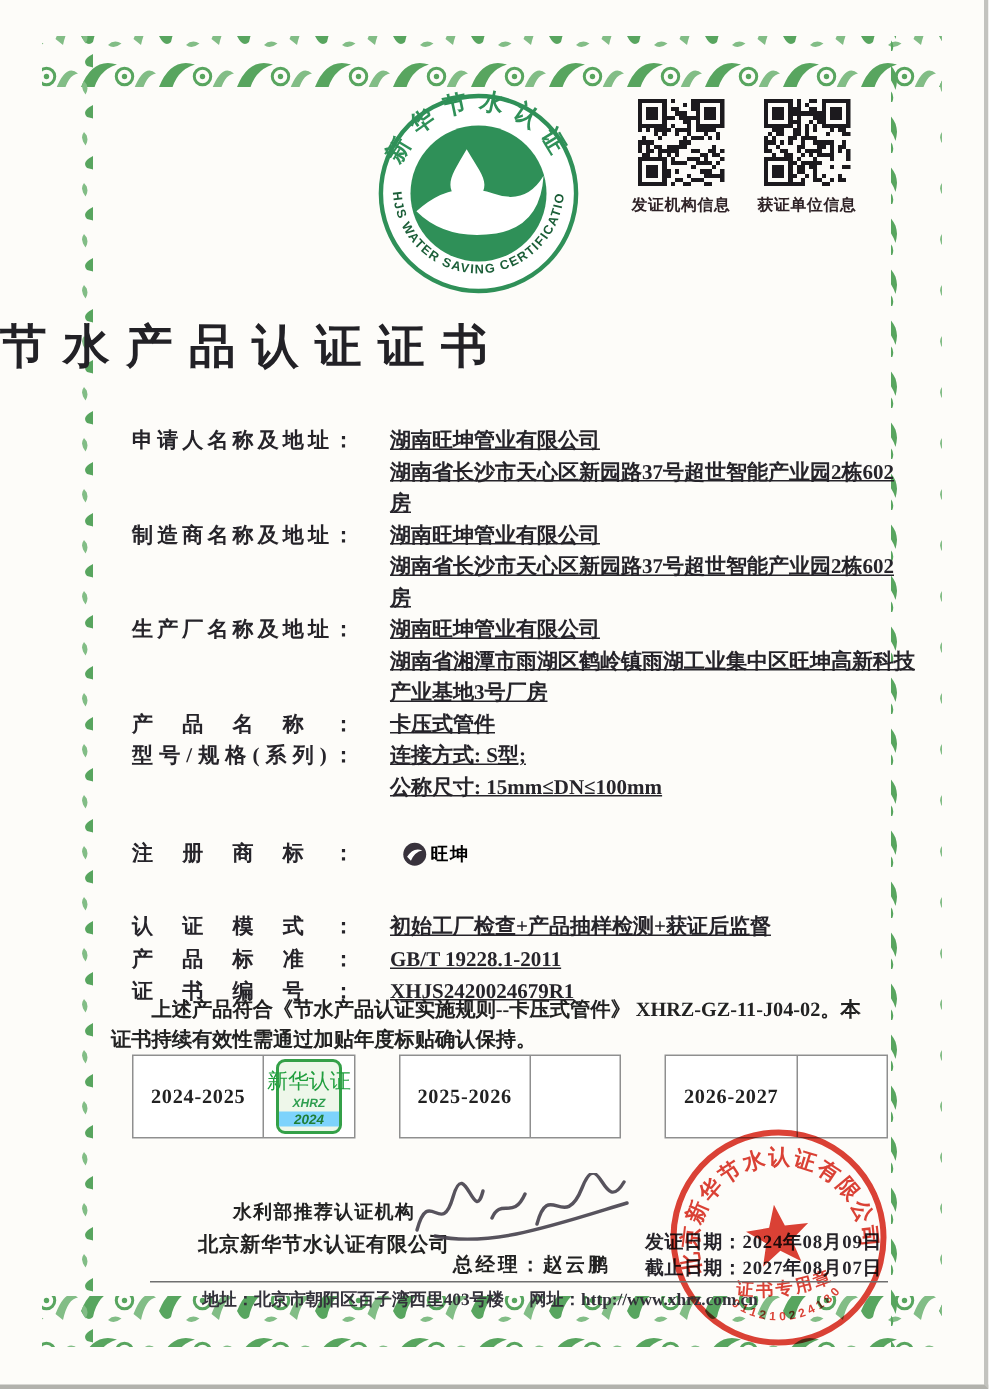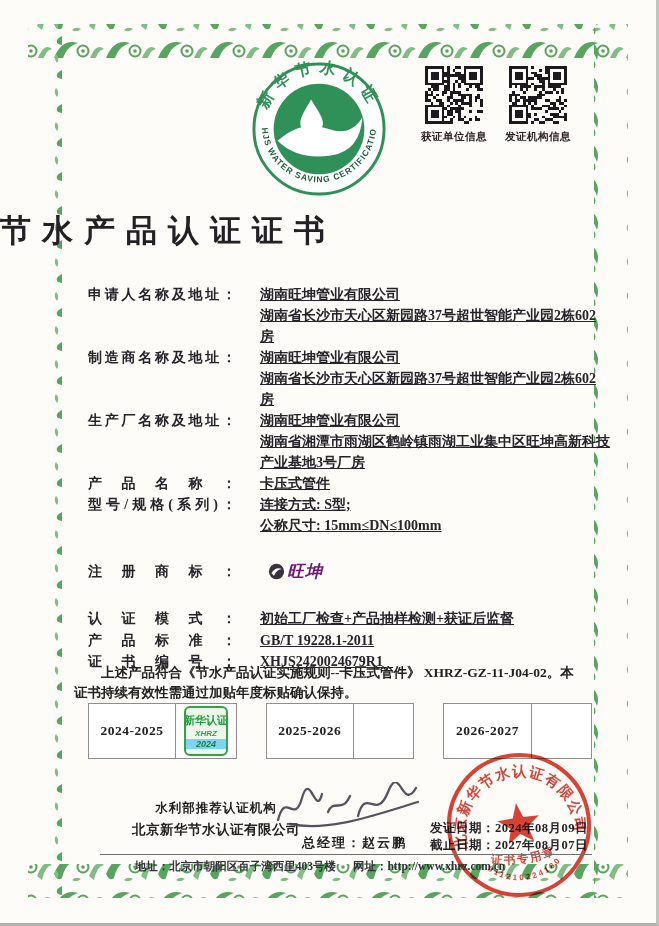--- a/index.html
+++ b/index.html
@@ -29,42 +29,42 @@
   .flabel{
     width:148px;min-width:148px;margin-right:24px;font-weight:600;
     text-align:justify;text-align-last:justify;white-space:nowrap;
   }
   .fvalue{flex:1;text-decoration:underline;}
   .fvalue div{white-space:nowrap;font-weight:600;}
   
   .tm-row{position:absolute;left:88px;top:560px;display:flex;align-items:center;font-size:14px;}
   .tm-mark{display:flex;align-items:center;margin-left:8px;}
   .tm-icon{width:17px;height:17px;margin-right:2px;}
-  .tm-name{font-family:"Liberation Sans","DejaVu Sans",sans-serif;font-size:17px;font-weight:800;color:#701a75;letter-spacing:1px;font-style:italic;}
+  .tm-name{font-family:"Liberation Sans","DejaVu Sans",sans-serif;font-size:12px;font-weight:800;color:#000000;letter-spacing:1px;}
   
   .certs{position:absolute;left:88px;top:608px;width:502px;}
   .certs .frow{line-height:21.5px;}
   .mono{font-family:"Liberation Serif",serif;}
   
   .statement{
     position:absolute;left:74px;top:663px;width:510px;
     font-size:13.5px;line-height:19.5px;font-weight:600;text-indent:2em;color:#222;
   }
   
   .boxes{position:absolute;left:88px;top:703px;width:504px;display:flex;gap:29px;}
   .ybox{flex:1;height:54px;border:1px solid #8f8f8f;display:flex;background:#fff;}
   .ybox .yr{flex:1.45;display:flex;align-items:center;justify-content:center;font-size:13.5px;font-weight:600;color:#222;letter-spacing:.5px;}
   .ybox .slot{flex:1;border-left:1px solid #8f8f8f;position:relative;}
   .sticker{
     position:absolute;left:50%;top:50%;transform:translate(-50%,-50%);
     width:40px;height:46px;border:2px solid #34a048;border-radius:6px;
     background:#eef7ea;display:flex;flex-direction:column;align-items:center;justify-content:center;
     font-family:"Liberation Sans","DejaVu Sans",sans-serif;
   }
-  .sticker .s1{font-size:11px;font-weight:700;color:#1f9e3d;white-space:nowrap;}
+  .sticker .s1{font-size:14px;font-weight:400;color:#1f9e3d;white-space:nowrap;}
   .sticker .s2{font-size:8px;font-weight:700;font-style:italic;color:#2f9e50;margin-top:1px;}
   .sticker .s3{font-size:9px;font-weight:800;font-style:italic;color:#1f7e35;background:#7dd3fc;width:100%;text-align:center;margin-top:1px;}
   
   .authority{position:absolute;left:108px;top:800px;width:216px;text-align:center;color:#222;}
   .authority .a1{font-size:12.5px;font-weight:700;letter-spacing:1px;}
   .authority .a2{font-size:13.5px;font-weight:700;letter-spacing:.5px;margin-top:4px;}
   .signature{position:absolute;left:268px;top:782px;width:160px;height:52px;}
   .signer{position:absolute;left:302px;top:834px;font-size:13px;font-weight:600;letter-spacing:2px;color:#222;}
   .dates{position:absolute;left:430px;top:820px;font-size:12.5px;line-height:17px;font-weight:700;color:#26242a;letter-spacing:.5px;white-space:nowrap;}
   .seal{position:absolute;left:444px;top:750px;width:150px;height:150px;mix-blend-mode:multiply;opacity:.92;transform:rotate(-8deg);}
@@ -109,20 +109,253 @@
     <text font-family="'Liberation Sans','DejaVu Sans',sans-serif" font-size="16" font-weight="800" fill="#2f9058" letter-spacing="7">
       <textPath href="#arcTop" startOffset="50%" text-anchor="middle">新华节水认证</textPath>
     </text>
     <path id="arcBot" d="M 12 66 A 58 58 0 0 0 128 66" fill="none"></path>
     <text font-family="'Liberation Sans','DejaVu Sans',sans-serif" font-size="8.6" font-weight="700" fill="#1b5e38" letter-spacing="1">
       <textPath href="#arcBot" startOffset="50%" text-anchor="middle">XHJS WATER SAVING CERTIFICATION</textPath>
     </text>
   </svg>
 
   <div class="qr-block">
+    <div class="qr-item">
+      <svg class="qr" viewBox="0 0 21 21" style="shape-rendering:crispEdges">
+          <rect x="0" y="0" width="1" height="1" fill="#1c1a1e"></rect>
+          <rect x="1" y="0" width="1" height="1" fill="#1c1a1e"></rect>
+          <rect x="2" y="0" width="1" height="1" fill="#1c1a1e"></rect>
+          <rect x="3" y="0" width="1" height="1" fill="#1c1a1e"></rect>
+          <rect x="4" y="0" width="1" height="1" fill="#1c1a1e"></rect>
+          <rect x="5" y="0" width="1" height="1" fill="#1c1a1e"></rect>
+          <rect x="6" y="0" width="1" height="1" fill="#1c1a1e"></rect>
+          <rect x="8" y="0" width="1" height="1" fill="#1c1a1e"></rect>
+          <rect x="13" y="0" width="1" height="1" fill="#1c1a1e"></rect>
+          <rect x="14" y="0" width="1" height="1" fill="#1c1a1e"></rect>
+          <rect x="15" y="0" width="1" height="1" fill="#1c1a1e"></rect>
+          <rect x="16" y="0" width="1" height="1" fill="#1c1a1e"></rect>
+          <rect x="17" y="0" width="1" height="1" fill="#1c1a1e"></rect>
+          <rect x="18" y="0" width="1" height="1" fill="#1c1a1e"></rect>
+          <rect x="19" y="0" width="1" height="1" fill="#1c1a1e"></rect>
+          <rect x="20" y="0" width="1" height="1" fill="#1c1a1e"></rect>
+          <rect x="0" y="1" width="1" height="1" fill="#1c1a1e"></rect>
+          <rect x="6" y="1" width="1" height="1" fill="#1c1a1e"></rect>
+          <rect x="11" y="1" width="1" height="1" fill="#1c1a1e"></rect>
+          <rect x="13" y="1" width="1" height="1" fill="#1c1a1e"></rect>
+          <rect x="14" y="1" width="1" height="1" fill="#1c1a1e"></rect>
+          <rect x="20" y="1" width="1" height="1" fill="#1c1a1e"></rect>
+          <rect x="0" y="2" width="1" height="1" fill="#1c1a1e"></rect>
+          <rect x="2" y="2" width="1" height="1" fill="#1c1a1e"></rect>
+          <rect x="3" y="2" width="1" height="1" fill="#1c1a1e"></rect>
+          <rect x="4" y="2" width="1" height="1" fill="#1c1a1e"></rect>
+          <rect x="6" y="2" width="1" height="1" fill="#1c1a1e"></rect>
+          <rect x="8" y="2" width="1" height="1" fill="#1c1a1e"></rect>
+          <rect x="9" y="2" width="1" height="1" fill="#1c1a1e"></rect>
+          <rect x="13" y="2" width="1" height="1" fill="#1c1a1e"></rect>
+          <rect x="14" y="2" width="1" height="1" fill="#1c1a1e"></rect>
+          <rect x="16" y="2" width="1" height="1" fill="#1c1a1e"></rect>
+          <rect x="17" y="2" width="1" height="1" fill="#1c1a1e"></rect>
+          <rect x="18" y="2" width="1" height="1" fill="#1c1a1e"></rect>
+          <rect x="20" y="2" width="1" height="1" fill="#1c1a1e"></rect>
+          <rect x="0" y="3" width="1" height="1" fill="#1c1a1e"></rect>
+          <rect x="2" y="3" width="1" height="1" fill="#1c1a1e"></rect>
+          <rect x="3" y="3" width="1" height="1" fill="#1c1a1e"></rect>
+          <rect x="4" y="3" width="1" height="1" fill="#1c1a1e"></rect>
+          <rect x="6" y="3" width="1" height="1" fill="#1c1a1e"></rect>
+          <rect x="9" y="3" width="1" height="1" fill="#1c1a1e"></rect>
+          <rect x="10" y="3" width="1" height="1" fill="#1c1a1e"></rect>
+          <rect x="11" y="3" width="1" height="1" fill="#1c1a1e"></rect>
+          <rect x="14" y="3" width="1" height="1" fill="#1c1a1e"></rect>
+          <rect x="16" y="3" width="1" height="1" fill="#1c1a1e"></rect>
+          <rect x="17" y="3" width="1" height="1" fill="#1c1a1e"></rect>
+          <rect x="18" y="3" width="1" height="1" fill="#1c1a1e"></rect>
+          <rect x="20" y="3" width="1" height="1" fill="#1c1a1e"></rect>
+          <rect x="0" y="4" width="1" height="1" fill="#1c1a1e"></rect>
+          <rect x="2" y="4" width="1" height="1" fill="#1c1a1e"></rect>
+          <rect x="3" y="4" width="1" height="1" fill="#1c1a1e"></rect>
+          <rect x="4" y="4" width="1" height="1" fill="#1c1a1e"></rect>
+          <rect x="6" y="4" width="1" height="1" fill="#1c1a1e"></rect>
+          <rect x="7" y="4" width="1" height="1" fill="#1c1a1e"></rect>
+          <rect x="8" y="4" width="1" height="1" fill="#1c1a1e"></rect>
+          <rect x="10" y="4" width="1" height="1" fill="#1c1a1e"></rect>
+          <rect x="11" y="4" width="1" height="1" fill="#1c1a1e"></rect>
+          <rect x="12" y="4" width="1" height="1" fill="#1c1a1e"></rect>
+          <rect x="13" y="4" width="1" height="1" fill="#1c1a1e"></rect>
+          <rect x="14" y="4" width="1" height="1" fill="#1c1a1e"></rect>
+          <rect x="16" y="4" width="1" height="1" fill="#1c1a1e"></rect>
+          <rect x="17" y="4" width="1" height="1" fill="#1c1a1e"></rect>
+          <rect x="18" y="4" width="1" height="1" fill="#1c1a1e"></rect>
+          <rect x="20" y="4" width="1" height="1" fill="#1c1a1e"></rect>
+          <rect x="0" y="5" width="1" height="1" fill="#1c1a1e"></rect>
+          <rect x="6" y="5" width="1" height="1" fill="#1c1a1e"></rect>
+          <rect x="11" y="5" width="1" height="1" fill="#1c1a1e"></rect>
+          <rect x="12" y="5" width="1" height="1" fill="#1c1a1e"></rect>
+          <rect x="14" y="5" width="1" height="1" fill="#1c1a1e"></rect>
+          <rect x="20" y="5" width="1" height="1" fill="#1c1a1e"></rect>
+          <rect x="0" y="6" width="1" height="1" fill="#1c1a1e"></rect>
+          <rect x="1" y="6" width="1" height="1" fill="#1c1a1e"></rect>
+          <rect x="2" y="6" width="1" height="1" fill="#1c1a1e"></rect>
+          <rect x="3" y="6" width="1" height="1" fill="#1c1a1e"></rect>
+          <rect x="4" y="6" width="1" height="1" fill="#1c1a1e"></rect>
+          <rect x="5" y="6" width="1" height="1" fill="#1c1a1e"></rect>
+          <rect x="6" y="6" width="1" height="1" fill="#1c1a1e"></rect>
+          <rect x="8" y="6" width="1" height="1" fill="#1c1a1e"></rect>
+          <rect x="12" y="6" width="1" height="1" fill="#1c1a1e"></rect>
+          <rect x="14" y="6" width="1" height="1" fill="#1c1a1e"></rect>
+          <rect x="15" y="6" width="1" height="1" fill="#1c1a1e"></rect>
+          <rect x="16" y="6" width="1" height="1" fill="#1c1a1e"></rect>
+          <rect x="17" y="6" width="1" height="1" fill="#1c1a1e"></rect>
+          <rect x="18" y="6" width="1" height="1" fill="#1c1a1e"></rect>
+          <rect x="19" y="6" width="1" height="1" fill="#1c1a1e"></rect>
+          <rect x="20" y="6" width="1" height="1" fill="#1c1a1e"></rect>
+          <rect x="0" y="7" width="1" height="1" fill="#1c1a1e"></rect>
+          <rect x="2" y="7" width="1" height="1" fill="#1c1a1e"></rect>
+          <rect x="4" y="7" width="1" height="1" fill="#1c1a1e"></rect>
+          <rect x="5" y="7" width="1" height="1" fill="#1c1a1e"></rect>
+          <rect x="6" y="7" width="1" height="1" fill="#1c1a1e"></rect>
+          <rect x="7" y="7" width="1" height="1" fill="#1c1a1e"></rect>
+          <rect x="9" y="7" width="1" height="1" fill="#1c1a1e"></rect>
+          <rect x="10" y="7" width="1" height="1" fill="#1c1a1e"></rect>
+          <rect x="11" y="7" width="1" height="1" fill="#1c1a1e"></rect>
+          <rect x="12" y="7" width="1" height="1" fill="#1c1a1e"></rect>
+          <rect x="14" y="7" width="1" height="1" fill="#1c1a1e"></rect>
+          <rect x="15" y="7" width="1" height="1" fill="#1c1a1e"></rect>
+          <rect x="16" y="7" width="1" height="1" fill="#1c1a1e"></rect>
+          <rect x="17" y="7" width="1" height="1" fill="#1c1a1e"></rect>
+          <rect x="18" y="7" width="1" height="1" fill="#1c1a1e"></rect>
+          <rect x="4" y="8" width="1" height="1" fill="#1c1a1e"></rect>
+          <rect x="6" y="8" width="1" height="1" fill="#1c1a1e"></rect>
+          <rect x="9" y="8" width="1" height="1" fill="#1c1a1e"></rect>
+          <rect x="12" y="8" width="1" height="1" fill="#1c1a1e"></rect>
+          <rect x="16" y="8" width="1" height="1" fill="#1c1a1e"></rect>
+          <rect x="19" y="8" width="1" height="1" fill="#1c1a1e"></rect>
+          <rect x="1" y="9" width="1" height="1" fill="#1c1a1e"></rect>
+          <rect x="5" y="9" width="1" height="1" fill="#1c1a1e"></rect>
+          <rect x="11" y="9" width="1" height="1" fill="#1c1a1e"></rect>
+          <rect x="13" y="9" width="1" height="1" fill="#1c1a1e"></rect>
+          <rect x="14" y="9" width="1" height="1" fill="#1c1a1e"></rect>
+          <rect x="15" y="9" width="1" height="1" fill="#1c1a1e"></rect>
+          <rect x="17" y="9" width="1" height="1" fill="#1c1a1e"></rect>
+          <rect x="19" y="9" width="1" height="1" fill="#1c1a1e"></rect>
+          <rect x="0" y="10" width="1" height="1" fill="#1c1a1e"></rect>
+          <rect x="1" y="10" width="1" height="1" fill="#1c1a1e"></rect>
+          <rect x="2" y="10" width="1" height="1" fill="#1c1a1e"></rect>
+          <rect x="3" y="10" width="1" height="1" fill="#1c1a1e"></rect>
+          <rect x="10" y="10" width="1" height="1" fill="#1c1a1e"></rect>
+          <rect x="11" y="10" width="1" height="1" fill="#1c1a1e"></rect>
+          <rect x="12" y="10" width="1" height="1" fill="#1c1a1e"></rect>
+          <rect x="0" y="11" width="1" height="1" fill="#1c1a1e"></rect>
+          <rect x="2" y="11" width="1" height="1" fill="#1c1a1e"></rect>
+          <rect x="4" y="11" width="1" height="1" fill="#1c1a1e"></rect>
+          <rect x="5" y="11" width="1" height="1" fill="#1c1a1e"></rect>
+          <rect x="7" y="11" width="1" height="1" fill="#1c1a1e"></rect>
+          <rect x="8" y="11" width="1" height="1" fill="#1c1a1e"></rect>
+          <rect x="9" y="11" width="1" height="1" fill="#1c1a1e"></rect>
+          <rect x="10" y="11" width="1" height="1" fill="#1c1a1e"></rect>
+          <rect x="11" y="11" width="1" height="1" fill="#1c1a1e"></rect>
+          <rect x="18" y="11" width="1" height="1" fill="#1c1a1e"></rect>
+          <rect x="0" y="12" width="1" height="1" fill="#1c1a1e"></rect>
+          <rect x="2" y="12" width="1" height="1" fill="#1c1a1e"></rect>
+          <rect x="3" y="12" width="1" height="1" fill="#1c1a1e"></rect>
+          <rect x="5" y="12" width="1" height="1" fill="#1c1a1e"></rect>
+          <rect x="6" y="12" width="1" height="1" fill="#1c1a1e"></rect>
+          <rect x="7" y="12" width="1" height="1" fill="#1c1a1e"></rect>
+          <rect x="8" y="12" width="1" height="1" fill="#1c1a1e"></rect>
+          <rect x="9" y="12" width="1" height="1" fill="#1c1a1e"></rect>
+          <rect x="13" y="12" width="1" height="1" fill="#1c1a1e"></rect>
+          <rect x="14" y="12" width="1" height="1" fill="#1c1a1e"></rect>
+          <rect x="17" y="12" width="1" height="1" fill="#1c1a1e"></rect>
+          <rect x="18" y="12" width="1" height="1" fill="#1c1a1e"></rect>
+          <rect x="20" y="12" width="1" height="1" fill="#1c1a1e"></rect>
+          <rect x="1" y="13" width="1" height="1" fill="#1c1a1e"></rect>
+          <rect x="2" y="13" width="1" height="1" fill="#1c1a1e"></rect>
+          <rect x="5" y="13" width="1" height="1" fill="#1c1a1e"></rect>
+          <rect x="7" y="13" width="1" height="1" fill="#1c1a1e"></rect>
+          <rect x="9" y="13" width="1" height="1" fill="#1c1a1e"></rect>
+          <rect x="15" y="13" width="1" height="1" fill="#1c1a1e"></rect>
+          <rect x="16" y="13" width="1" height="1" fill="#1c1a1e"></rect>
+          <rect x="18" y="13" width="1" height="1" fill="#1c1a1e"></rect>
+          <rect x="19" y="13" width="1" height="1" fill="#1c1a1e"></rect>
+          <rect x="0" y="14" width="1" height="1" fill="#1c1a1e"></rect>
+          <rect x="1" y="14" width="1" height="1" fill="#1c1a1e"></rect>
+          <rect x="2" y="14" width="1" height="1" fill="#1c1a1e"></rect>
+          <rect x="3" y="14" width="1" height="1" fill="#1c1a1e"></rect>
+          <rect x="4" y="14" width="1" height="1" fill="#1c1a1e"></rect>
+          <rect x="5" y="14" width="1" height="1" fill="#1c1a1e"></rect>
+          <rect x="6" y="14" width="1" height="1" fill="#1c1a1e"></rect>
+          <rect x="8" y="14" width="1" height="1" fill="#1c1a1e"></rect>
+          <rect x="12" y="14" width="1" height="1" fill="#1c1a1e"></rect>
+          <rect x="13" y="14" width="1" height="1" fill="#1c1a1e"></rect>
+          <rect x="14" y="14" width="1" height="1" fill="#1c1a1e"></rect>
+          <rect x="16" y="14" width="1" height="1" fill="#1c1a1e"></rect>
+          <rect x="20" y="14" width="1" height="1" fill="#1c1a1e"></rect>
+          <rect x="0" y="15" width="1" height="1" fill="#1c1a1e"></rect>
+          <rect x="6" y="15" width="1" height="1" fill="#1c1a1e"></rect>
+          <rect x="8" y="15" width="1" height="1" fill="#1c1a1e"></rect>
+          <rect x="9" y="15" width="1" height="1" fill="#1c1a1e"></rect>
+          <rect x="10" y="15" width="1" height="1" fill="#1c1a1e"></rect>
+          <rect x="11" y="15" width="1" height="1" fill="#1c1a1e"></rect>
+          <rect x="14" y="15" width="1" height="1" fill="#1c1a1e"></rect>
+          <rect x="15" y="15" width="1" height="1" fill="#1c1a1e"></rect>
+          <rect x="16" y="15" width="1" height="1" fill="#1c1a1e"></rect>
+          <rect x="17" y="15" width="1" height="1" fill="#1c1a1e"></rect>
+          <rect x="19" y="15" width="1" height="1" fill="#1c1a1e"></rect>
+          <rect x="0" y="16" width="1" height="1" fill="#1c1a1e"></rect>
+          <rect x="2" y="16" width="1" height="1" fill="#1c1a1e"></rect>
+          <rect x="3" y="16" width="1" height="1" fill="#1c1a1e"></rect>
+          <rect x="4" y="16" width="1" height="1" fill="#1c1a1e"></rect>
+          <rect x="6" y="16" width="1" height="1" fill="#1c1a1e"></rect>
+          <rect x="13" y="16" width="1" height="1" fill="#1c1a1e"></rect>
+          <rect x="18" y="16" width="1" height="1" fill="#1c1a1e"></rect>
+          <rect x="0" y="17" width="1" height="1" fill="#1c1a1e"></rect>
+          <rect x="2" y="17" width="1" height="1" fill="#1c1a1e"></rect>
+          <rect x="3" y="17" width="1" height="1" fill="#1c1a1e"></rect>
+          <rect x="4" y="17" width="1" height="1" fill="#1c1a1e"></rect>
+          <rect x="6" y="17" width="1" height="1" fill="#1c1a1e"></rect>
+          <rect x="7" y="17" width="1" height="1" fill="#1c1a1e"></rect>
+          <rect x="9" y="17" width="1" height="1" fill="#1c1a1e"></rect>
+          <rect x="15" y="17" width="1" height="1" fill="#1c1a1e"></rect>
+          <rect x="16" y="17" width="1" height="1" fill="#1c1a1e"></rect>
+          <rect x="17" y="17" width="1" height="1" fill="#1c1a1e"></rect>
+          <rect x="20" y="17" width="1" height="1" fill="#1c1a1e"></rect>
+          <rect x="0" y="18" width="1" height="1" fill="#1c1a1e"></rect>
+          <rect x="2" y="18" width="1" height="1" fill="#1c1a1e"></rect>
+          <rect x="3" y="18" width="1" height="1" fill="#1c1a1e"></rect>
+          <rect x="4" y="18" width="1" height="1" fill="#1c1a1e"></rect>
+          <rect x="6" y="18" width="1" height="1" fill="#1c1a1e"></rect>
+          <rect x="7" y="18" width="1" height="1" fill="#1c1a1e"></rect>
+          <rect x="12" y="18" width="1" height="1" fill="#1c1a1e"></rect>
+          <rect x="16" y="18" width="1" height="1" fill="#1c1a1e"></rect>
+          <rect x="17" y="18" width="1" height="1" fill="#1c1a1e"></rect>
+          <rect x="18" y="18" width="1" height="1" fill="#1c1a1e"></rect>
+          <rect x="19" y="18" width="1" height="1" fill="#1c1a1e"></rect>
+          <rect x="20" y="18" width="1" height="1" fill="#1c1a1e"></rect>
+          <rect x="0" y="19" width="1" height="1" fill="#1c1a1e"></rect>
+          <rect x="6" y="19" width="1" height="1" fill="#1c1a1e"></rect>
+          <rect x="9" y="19" width="1" height="1" fill="#1c1a1e"></rect>
+          <rect x="10" y="19" width="1" height="1" fill="#1c1a1e"></rect>
+          <rect x="13" y="19" width="1" height="1" fill="#1c1a1e"></rect>
+          <rect x="14" y="19" width="1" height="1" fill="#1c1a1e"></rect>
+          <rect x="15" y="19" width="1" height="1" fill="#1c1a1e"></rect>
+          <rect x="20" y="19" width="1" height="1" fill="#1c1a1e"></rect>
+          <rect x="0" y="20" width="1" height="1" fill="#1c1a1e"></rect>
+          <rect x="1" y="20" width="1" height="1" fill="#1c1a1e"></rect>
+          <rect x="2" y="20" width="1" height="1" fill="#1c1a1e"></rect>
+          <rect x="3" y="20" width="1" height="1" fill="#1c1a1e"></rect>
+          <rect x="4" y="20" width="1" height="1" fill="#1c1a1e"></rect>
+          <rect x="5" y="20" width="1" height="1" fill="#1c1a1e"></rect>
+          <rect x="6" y="20" width="1" height="1" fill="#1c1a1e"></rect>
+          <rect x="8" y="20" width="1" height="1" fill="#1c1a1e"></rect>
+          <rect x="11" y="20" width="1" height="1" fill="#1c1a1e"></rect>
+          <rect x="12" y="20" width="1" height="1" fill="#1c1a1e"></rect>
+          <rect x="16" y="20" width="1" height="1" fill="#1c1a1e"></rect>
+          <rect x="17" y="20" width="1" height="1" fill="#1c1a1e"></rect>
+        </svg>
+      <div class="qr-label">发证机构信息</div>
+    </div>
     <div class="qr-item">
       <svg class="qr" viewBox="0 0 21 21" style="shape-rendering:crispEdges">
           <rect x="0" y="0" width="1" height="1" fill="#1c1a1e"></rect>
           <rect x="1" y="0" width="1" height="1" fill="#1c1a1e"></rect>
           <rect x="2" y="0" width="1" height="1" fill="#1c1a1e"></rect>
           <rect x="3" y="0" width="1" height="1" fill="#1c1a1e"></rect>
           <rect x="4" y="0" width="1" height="1" fill="#1c1a1e"></rect>
           <rect x="5" y="0" width="1" height="1" fill="#1c1a1e"></rect>
           <rect x="6" y="0" width="1" height="1" fill="#1c1a1e"></rect>
           <rect x="8" y="0" width="1" height="1" fill="#1c1a1e"></rect>
@@ -345,253 +578,20 @@
           <rect x="5" y="20" width="1" height="1" fill="#1c1a1e"></rect>
           <rect x="6" y="20" width="1" height="1" fill="#1c1a1e"></rect>
           <rect x="7" y="20" width="1" height="1" fill="#1c1a1e"></rect>
           <rect x="8" y="20" width="1" height="1" fill="#1c1a1e"></rect>
           <rect x="9" y="20" width="1" height="1" fill="#1c1a1e"></rect>
           <rect x="14" y="20" width="1" height="1" fill="#1c1a1e"></rect>
           <rect x="15" y="20" width="1" height="1" fill="#1c1a1e"></rect>
         </svg>
       <div class="qr-label">获证单位信息</div>
     </div>
-    <div class="qr-item">
-      <svg class="qr" viewBox="0 0 21 21" style="shape-rendering:crispEdges">
-          <rect x="0" y="0" width="1" height="1" fill="#1c1a1e"></rect>
-          <rect x="1" y="0" width="1" height="1" fill="#1c1a1e"></rect>
-          <rect x="2" y="0" width="1" height="1" fill="#1c1a1e"></rect>
-          <rect x="3" y="0" width="1" height="1" fill="#1c1a1e"></rect>
-          <rect x="4" y="0" width="1" height="1" fill="#1c1a1e"></rect>
-          <rect x="5" y="0" width="1" height="1" fill="#1c1a1e"></rect>
-          <rect x="6" y="0" width="1" height="1" fill="#1c1a1e"></rect>
-          <rect x="8" y="0" width="1" height="1" fill="#1c1a1e"></rect>
-          <rect x="13" y="0" width="1" height="1" fill="#1c1a1e"></rect>
-          <rect x="14" y="0" width="1" height="1" fill="#1c1a1e"></rect>
-          <rect x="15" y="0" width="1" height="1" fill="#1c1a1e"></rect>
-          <rect x="16" y="0" width="1" height="1" fill="#1c1a1e"></rect>
-          <rect x="17" y="0" width="1" height="1" fill="#1c1a1e"></rect>
-          <rect x="18" y="0" width="1" height="1" fill="#1c1a1e"></rect>
-          <rect x="19" y="0" width="1" height="1" fill="#1c1a1e"></rect>
-          <rect x="20" y="0" width="1" height="1" fill="#1c1a1e"></rect>
-          <rect x="0" y="1" width="1" height="1" fill="#1c1a1e"></rect>
-          <rect x="6" y="1" width="1" height="1" fill="#1c1a1e"></rect>
-          <rect x="11" y="1" width="1" height="1" fill="#1c1a1e"></rect>
-          <rect x="13" y="1" width="1" height="1" fill="#1c1a1e"></rect>
-          <rect x="14" y="1" width="1" height="1" fill="#1c1a1e"></rect>
-          <rect x="20" y="1" width="1" height="1" fill="#1c1a1e"></rect>
-          <rect x="0" y="2" width="1" height="1" fill="#1c1a1e"></rect>
-          <rect x="2" y="2" width="1" height="1" fill="#1c1a1e"></rect>
-          <rect x="3" y="2" width="1" height="1" fill="#1c1a1e"></rect>
-          <rect x="4" y="2" width="1" height="1" fill="#1c1a1e"></rect>
-          <rect x="6" y="2" width="1" height="1" fill="#1c1a1e"></rect>
-          <rect x="8" y="2" width="1" height="1" fill="#1c1a1e"></rect>
-          <rect x="9" y="2" width="1" height="1" fill="#1c1a1e"></rect>
-          <rect x="13" y="2" width="1" height="1" fill="#1c1a1e"></rect>
-          <rect x="14" y="2" width="1" height="1" fill="#1c1a1e"></rect>
-          <rect x="16" y="2" width="1" height="1" fill="#1c1a1e"></rect>
-          <rect x="17" y="2" width="1" height="1" fill="#1c1a1e"></rect>
-          <rect x="18" y="2" width="1" height="1" fill="#1c1a1e"></rect>
-          <rect x="20" y="2" width="1" height="1" fill="#1c1a1e"></rect>
-          <rect x="0" y="3" width="1" height="1" fill="#1c1a1e"></rect>
-          <rect x="2" y="3" width="1" height="1" fill="#1c1a1e"></rect>
-          <rect x="3" y="3" width="1" height="1" fill="#1c1a1e"></rect>
-          <rect x="4" y="3" width="1" height="1" fill="#1c1a1e"></rect>
-          <rect x="6" y="3" width="1" height="1" fill="#1c1a1e"></rect>
-          <rect x="9" y="3" width="1" height="1" fill="#1c1a1e"></rect>
-          <rect x="10" y="3" width="1" height="1" fill="#1c1a1e"></rect>
-          <rect x="11" y="3" width="1" height="1" fill="#1c1a1e"></rect>
-          <rect x="14" y="3" width="1" height="1" fill="#1c1a1e"></rect>
-          <rect x="16" y="3" width="1" height="1" fill="#1c1a1e"></rect>
-          <rect x="17" y="3" width="1" height="1" fill="#1c1a1e"></rect>
-          <rect x="18" y="3" width="1" height="1" fill="#1c1a1e"></rect>
-          <rect x="20" y="3" width="1" height="1" fill="#1c1a1e"></rect>
-          <rect x="0" y="4" width="1" height="1" fill="#1c1a1e"></rect>
-          <rect x="2" y="4" width="1" height="1" fill="#1c1a1e"></rect>
-          <rect x="3" y="4" width="1" height="1" fill="#1c1a1e"></rect>
-          <rect x="4" y="4" width="1" height="1" fill="#1c1a1e"></rect>
-          <rect x="6" y="4" width="1" height="1" fill="#1c1a1e"></rect>
-          <rect x="7" y="4" width="1" height="1" fill="#1c1a1e"></rect>
-          <rect x="8" y="4" width="1" height="1" fill="#1c1a1e"></rect>
-          <rect x="10" y="4" width="1" height="1" fill="#1c1a1e"></rect>
-          <rect x="11" y="4" width="1" height="1" fill="#1c1a1e"></rect>
-          <rect x="12" y="4" width="1" height="1" fill="#1c1a1e"></rect>
-          <rect x="13" y="4" width="1" height="1" fill="#1c1a1e"></rect>
-          <rect x="14" y="4" width="1" height="1" fill="#1c1a1e"></rect>
-          <rect x="16" y="4" width="1" height="1" fill="#1c1a1e"></rect>
-          <rect x="17" y="4" width="1" height="1" fill="#1c1a1e"></rect>
-          <rect x="18" y="4" width="1" height="1" fill="#1c1a1e"></rect>
-          <rect x="20" y="4" width="1" height="1" fill="#1c1a1e"></rect>
-          <rect x="0" y="5" width="1" height="1" fill="#1c1a1e"></rect>
-          <rect x="6" y="5" width="1" height="1" fill="#1c1a1e"></rect>
-          <rect x="11" y="5" width="1" height="1" fill="#1c1a1e"></rect>
-          <rect x="12" y="5" width="1" height="1" fill="#1c1a1e"></rect>
-          <rect x="14" y="5" width="1" height="1" fill="#1c1a1e"></rect>
-          <rect x="20" y="5" width="1" height="1" fill="#1c1a1e"></rect>
-          <rect x="0" y="6" width="1" height="1" fill="#1c1a1e"></rect>
-          <rect x="1" y="6" width="1" height="1" fill="#1c1a1e"></rect>
-          <rect x="2" y="6" width="1" height="1" fill="#1c1a1e"></rect>
-          <rect x="3" y="6" width="1" height="1" fill="#1c1a1e"></rect>
-          <rect x="4" y="6" width="1" height="1" fill="#1c1a1e"></rect>
-          <rect x="5" y="6" width="1" height="1" fill="#1c1a1e"></rect>
-          <rect x="6" y="6" width="1" height="1" fill="#1c1a1e"></rect>
-          <rect x="8" y="6" width="1" height="1" fill="#1c1a1e"></rect>
-          <rect x="12" y="6" width="1" height="1" fill="#1c1a1e"></rect>
-          <rect x="14" y="6" width="1" height="1" fill="#1c1a1e"></rect>
-          <rect x="15" y="6" width="1" height="1" fill="#1c1a1e"></rect>
-          <rect x="16" y="6" width="1" height="1" fill="#1c1a1e"></rect>
-          <rect x="17" y="6" width="1" height="1" fill="#1c1a1e"></rect>
-          <rect x="18" y="6" width="1" height="1" fill="#1c1a1e"></rect>
-          <rect x="19" y="6" width="1" height="1" fill="#1c1a1e"></rect>
-          <rect x="20" y="6" width="1" height="1" fill="#1c1a1e"></rect>
-          <rect x="0" y="7" width="1" height="1" fill="#1c1a1e"></rect>
-          <rect x="2" y="7" width="1" height="1" fill="#1c1a1e"></rect>
-          <rect x="4" y="7" width="1" height="1" fill="#1c1a1e"></rect>
-          <rect x="5" y="7" width="1" height="1" fill="#1c1a1e"></rect>
-          <rect x="6" y="7" width="1" height="1" fill="#1c1a1e"></rect>
-          <rect x="7" y="7" width="1" height="1" fill="#1c1a1e"></rect>
-          <rect x="9" y="7" width="1" height="1" fill="#1c1a1e"></rect>
-          <rect x="10" y="7" width="1" height="1" fill="#1c1a1e"></rect>
-          <rect x="11" y="7" width="1" height="1" fill="#1c1a1e"></rect>
-          <rect x="12" y="7" width="1" height="1" fill="#1c1a1e"></rect>
-          <rect x="14" y="7" width="1" height="1" fill="#1c1a1e"></rect>
-          <rect x="15" y="7" width="1" height="1" fill="#1c1a1e"></rect>
-          <rect x="16" y="7" width="1" height="1" fill="#1c1a1e"></rect>
-          <rect x="17" y="7" width="1" height="1" fill="#1c1a1e"></rect>
-          <rect x="18" y="7" width="1" height="1" fill="#1c1a1e"></rect>
-          <rect x="4" y="8" width="1" height="1" fill="#1c1a1e"></rect>
-          <rect x="6" y="8" width="1" height="1" fill="#1c1a1e"></rect>
-          <rect x="9" y="8" width="1" height="1" fill="#1c1a1e"></rect>
-          <rect x="12" y="8" width="1" height="1" fill="#1c1a1e"></rect>
-          <rect x="16" y="8" width="1" height="1" fill="#1c1a1e"></rect>
-          <rect x="19" y="8" width="1" height="1" fill="#1c1a1e"></rect>
-          <rect x="1" y="9" width="1" height="1" fill="#1c1a1e"></rect>
-          <rect x="5" y="9" width="1" height="1" fill="#1c1a1e"></rect>
-          <rect x="11" y="9" width="1" height="1" fill="#1c1a1e"></rect>
-          <rect x="13" y="9" width="1" height="1" fill="#1c1a1e"></rect>
-          <rect x="14" y="9" width="1" height="1" fill="#1c1a1e"></rect>
-          <rect x="15" y="9" width="1" height="1" fill="#1c1a1e"></rect>
-          <rect x="17" y="9" width="1" height="1" fill="#1c1a1e"></rect>
-          <rect x="19" y="9" width="1" height="1" fill="#1c1a1e"></rect>
-          <rect x="0" y="10" width="1" height="1" fill="#1c1a1e"></rect>
-          <rect x="1" y="10" width="1" height="1" fill="#1c1a1e"></rect>
-          <rect x="2" y="10" width="1" height="1" fill="#1c1a1e"></rect>
-          <rect x="3" y="10" width="1" height="1" fill="#1c1a1e"></rect>
-          <rect x="10" y="10" width="1" height="1" fill="#1c1a1e"></rect>
-          <rect x="11" y="10" width="1" height="1" fill="#1c1a1e"></rect>
-          <rect x="12" y="10" width="1" height="1" fill="#1c1a1e"></rect>
-          <rect x="0" y="11" width="1" height="1" fill="#1c1a1e"></rect>
-          <rect x="2" y="11" width="1" height="1" fill="#1c1a1e"></rect>
-          <rect x="4" y="11" width="1" height="1" fill="#1c1a1e"></rect>
-          <rect x="5" y="11" width="1" height="1" fill="#1c1a1e"></rect>
-          <rect x="7" y="11" width="1" height="1" fill="#1c1a1e"></rect>
-          <rect x="8" y="11" width="1" height="1" fill="#1c1a1e"></rect>
-          <rect x="9" y="11" width="1" height="1" fill="#1c1a1e"></rect>
-          <rect x="10" y="11" width="1" height="1" fill="#1c1a1e"></rect>
-          <rect x="11" y="11" width="1" height="1" fill="#1c1a1e"></rect>
-          <rect x="18" y="11" width="1" height="1" fill="#1c1a1e"></rect>
-          <rect x="0" y="12" width="1" height="1" fill="#1c1a1e"></rect>
-          <rect x="2" y="12" width="1" height="1" fill="#1c1a1e"></rect>
-          <rect x="3" y="12" width="1" height="1" fill="#1c1a1e"></rect>
-          <rect x="5" y="12" width="1" height="1" fill="#1c1a1e"></rect>
-          <rect x="6" y="12" width="1" height="1" fill="#1c1a1e"></rect>
-          <rect x="7" y="12" width="1" height="1" fill="#1c1a1e"></rect>
-          <rect x="8" y="12" width="1" height="1" fill="#1c1a1e"></rect>
-          <rect x="9" y="12" width="1" height="1" fill="#1c1a1e"></rect>
-          <rect x="13" y="12" width="1" height="1" fill="#1c1a1e"></rect>
-          <rect x="14" y="12" width="1" height="1" fill="#1c1a1e"></rect>
-          <rect x="17" y="12" width="1" height="1" fill="#1c1a1e"></rect>
-          <rect x="18" y="12" width="1" height="1" fill="#1c1a1e"></rect>
-          <rect x="20" y="12" width="1" height="1" fill="#1c1a1e"></rect>
-          <rect x="1" y="13" width="1" height="1" fill="#1c1a1e"></rect>
-          <rect x="2" y="13" width="1" height="1" fill="#1c1a1e"></rect>
-          <rect x="5" y="13" width="1" height="1" fill="#1c1a1e"></rect>
-          <rect x="7" y="13" width="1" height="1" fill="#1c1a1e"></rect>
-          <rect x="9" y="13" width="1" height="1" fill="#1c1a1e"></rect>
-          <rect x="15" y="13" width="1" height="1" fill="#1c1a1e"></rect>
-          <rect x="16" y="13" width="1" height="1" fill="#1c1a1e"></rect>
-          <rect x="18" y="13" width="1" height="1" fill="#1c1a1e"></rect>
-          <rect x="19" y="13" width="1" height="1" fill="#1c1a1e"></rect>
-          <rect x="0" y="14" width="1" height="1" fill="#1c1a1e"></rect>
-          <rect x="1" y="14" width="1" height="1" fill="#1c1a1e"></rect>
-          <rect x="2" y="14" width="1" height="1" fill="#1c1a1e"></rect>
-          <rect x="3" y="14" width="1" height="1" fill="#1c1a1e"></rect>
-          <rect x="4" y="14" width="1" height="1" fill="#1c1a1e"></rect>
-          <rect x="5" y="14" width="1" height="1" fill="#1c1a1e"></rect>
-          <rect x="6" y="14" width="1" height="1" fill="#1c1a1e"></rect>
-          <rect x="8" y="14" width="1" height="1" fill="#1c1a1e"></rect>
-          <rect x="12" y="14" width="1" height="1" fill="#1c1a1e"></rect>
-          <rect x="13" y="14" width="1" height="1" fill="#1c1a1e"></rect>
-          <rect x="14" y="14" width="1" height="1" fill="#1c1a1e"></rect>
-          <rect x="16" y="14" width="1" height="1" fill="#1c1a1e"></rect>
-          <rect x="20" y="14" width="1" height="1" fill="#1c1a1e"></rect>
-          <rect x="0" y="15" width="1" height="1" fill="#1c1a1e"></rect>
-          <rect x="6" y="15" width="1" height="1" fill="#1c1a1e"></rect>
-          <rect x="8" y="15" width="1" height="1" fill="#1c1a1e"></rect>
-          <rect x="9" y="15" width="1" height="1" fill="#1c1a1e"></rect>
-          <rect x="10" y="15" width="1" height="1" fill="#1c1a1e"></rect>
-          <rect x="11" y="15" width="1" height="1" fill="#1c1a1e"></rect>
-          <rect x="14" y="15" width="1" height="1" fill="#1c1a1e"></rect>
-          <rect x="15" y="15" width="1" height="1" fill="#1c1a1e"></rect>
-          <rect x="16" y="15" width="1" height="1" fill="#1c1a1e"></rect>
-          <rect x="17" y="15" width="1" height="1" fill="#1c1a1e"></rect>
-          <rect x="19" y="15" width="1" height="1" fill="#1c1a1e"></rect>
-          <rect x="0" y="16" width="1" height="1" fill="#1c1a1e"></rect>
-          <rect x="2" y="16" width="1" height="1" fill="#1c1a1e"></rect>
-          <rect x="3" y="16" width="1" height="1" fill="#1c1a1e"></rect>
-          <rect x="4" y="16" width="1" height="1" fill="#1c1a1e"></rect>
-          <rect x="6" y="16" width="1" height="1" fill="#1c1a1e"></rect>
-          <rect x="13" y="16" width="1" height="1" fill="#1c1a1e"></rect>
-          <rect x="18" y="16" width="1" height="1" fill="#1c1a1e"></rect>
-          <rect x="0" y="17" width="1" height="1" fill="#1c1a1e"></rect>
-          <rect x="2" y="17" width="1" height="1" fill="#1c1a1e"></rect>
-          <rect x="3" y="17" width="1" height="1" fill="#1c1a1e"></rect>
-          <rect x="4" y="17" width="1" height="1" fill="#1c1a1e"></rect>
-          <rect x="6" y="17" width="1" height="1" fill="#1c1a1e"></rect>
-          <rect x="7" y="17" width="1" height="1" fill="#1c1a1e"></rect>
-          <rect x="9" y="17" width="1" height="1" fill="#1c1a1e"></rect>
-          <rect x="15" y="17" width="1" height="1" fill="#1c1a1e"></rect>
-          <rect x="16" y="17" width="1" height="1" fill="#1c1a1e"></rect>
-          <rect x="17" y="17" width="1" height="1" fill="#1c1a1e"></rect>
-          <rect x="20" y="17" width="1" height="1" fill="#1c1a1e"></rect>
-          <rect x="0" y="18" width="1" height="1" fill="#1c1a1e"></rect>
-          <rect x="2" y="18" width="1" height="1" fill="#1c1a1e"></rect>
-          <rect x="3" y="18" width="1" height="1" fill="#1c1a1e"></rect>
-          <rect x="4" y="18" width="1" height="1" fill="#1c1a1e"></rect>
-          <rect x="6" y="18" width="1" height="1" fill="#1c1a1e"></rect>
-          <rect x="7" y="18" width="1" height="1" fill="#1c1a1e"></rect>
-          <rect x="12" y="18" width="1" height="1" fill="#1c1a1e"></rect>
-          <rect x="16" y="18" width="1" height="1" fill="#1c1a1e"></rect>
-          <rect x="17" y="18" width="1" height="1" fill="#1c1a1e"></rect>
-          <rect x="18" y="18" width="1" height="1" fill="#1c1a1e"></rect>
-          <rect x="19" y="18" width="1" height="1" fill="#1c1a1e"></rect>
-          <rect x="20" y="18" width="1" height="1" fill="#1c1a1e"></rect>
-          <rect x="0" y="19" width="1" height="1" fill="#1c1a1e"></rect>
-          <rect x="6" y="19" width="1" height="1" fill="#1c1a1e"></rect>
-          <rect x="9" y="19" width="1" height="1" fill="#1c1a1e"></rect>
-          <rect x="10" y="19" width="1" height="1" fill="#1c1a1e"></rect>
-          <rect x="13" y="19" width="1" height="1" fill="#1c1a1e"></rect>
-          <rect x="14" y="19" width="1" height="1" fill="#1c1a1e"></rect>
-          <rect x="15" y="19" width="1" height="1" fill="#1c1a1e"></rect>
-          <rect x="20" y="19" width="1" height="1" fill="#1c1a1e"></rect>
-          <rect x="0" y="20" width="1" height="1" fill="#1c1a1e"></rect>
-          <rect x="1" y="20" width="1" height="1" fill="#1c1a1e"></rect>
-          <rect x="2" y="20" width="1" height="1" fill="#1c1a1e"></rect>
-          <rect x="3" y="20" width="1" height="1" fill="#1c1a1e"></rect>
-          <rect x="4" y="20" width="1" height="1" fill="#1c1a1e"></rect>
-          <rect x="5" y="20" width="1" height="1" fill="#1c1a1e"></rect>
-          <rect x="6" y="20" width="1" height="1" fill="#1c1a1e"></rect>
-          <rect x="8" y="20" width="1" height="1" fill="#1c1a1e"></rect>
-          <rect x="11" y="20" width="1" height="1" fill="#1c1a1e"></rect>
-          <rect x="12" y="20" width="1" height="1" fill="#1c1a1e"></rect>
-          <rect x="16" y="20" width="1" height="1" fill="#1c1a1e"></rect>
-          <rect x="17" y="20" width="1" height="1" fill="#1c1a1e"></rect>
-        </svg>
-      <div class="qr-label">发证机构信息</div>
-    </div>
   </div>
 
   <div class="title">节水产品认证证书</div>
 
   <div class="fields">
     <div class="frow">
       <div class="flabel">申请人名称及地址：</div>
       <div class="fvalue">
         <div>湖南旺坤管业有限公司</div>
         <div>湖南省长沙市天心区新园路37号超世智能产业园2栋602</div>

